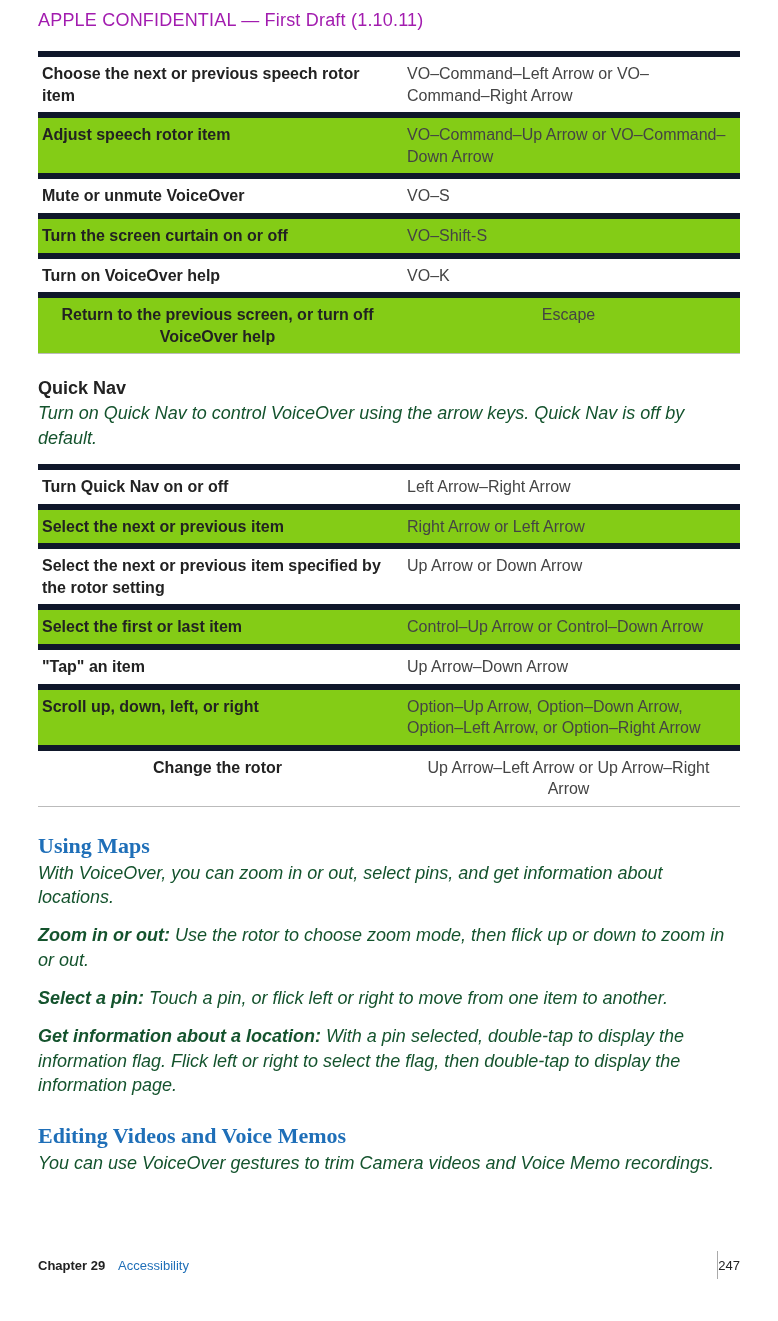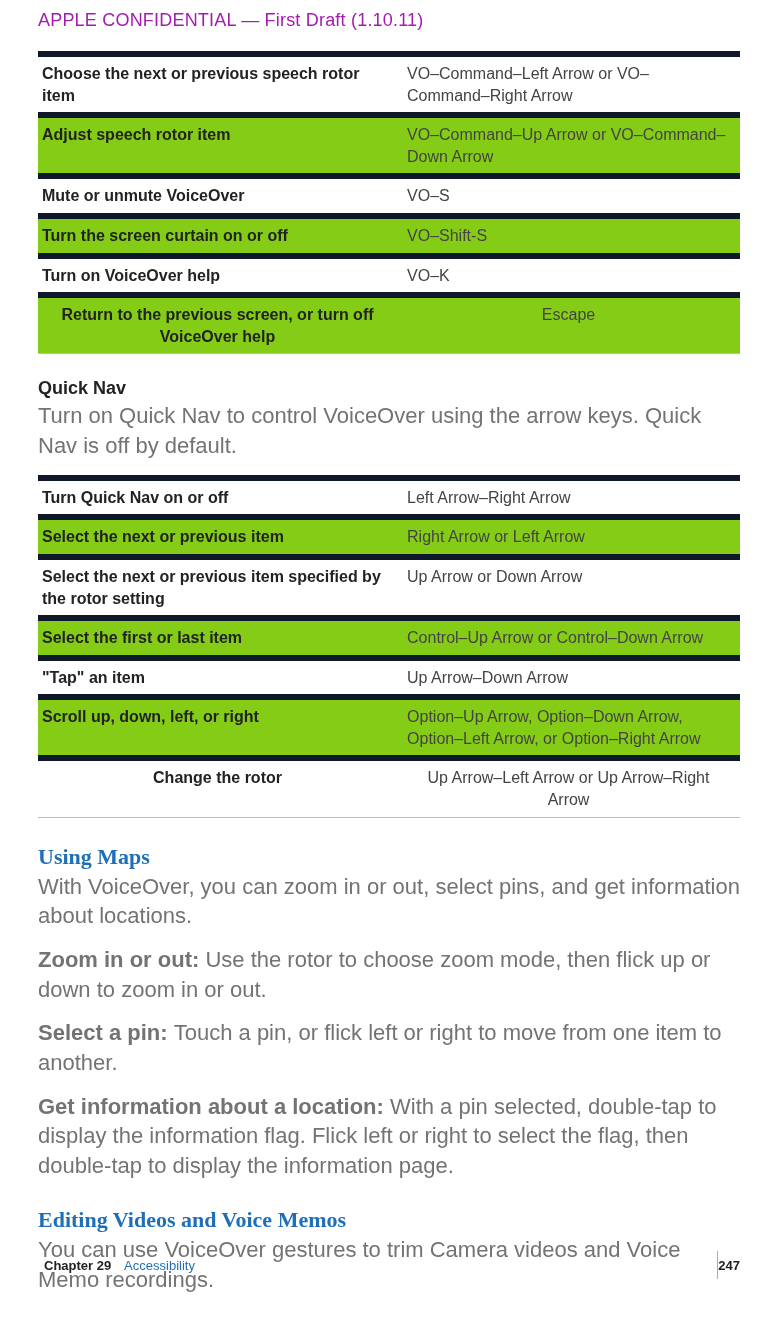--- a/index.html
+++ b/index.html
@@ -53,56 +53,57 @@
     width: 48%;
   }
   .section-heading-bold {
     font-weight: 700;
     font-size: 18px;
     color: #222;
     margin-top: 22px;
     margin-bottom: 2px;
   }
   .body-text {
-    font-size: 22px;
-    color: #737373;
+    font-size: 18px;
+    color: #14532d;
     line-height: 1.35;
     margin: 0 0 14px 0;
+    font-style: italic;
   }
   .blue-heading {
     color: #1f6fb8;
     font-size: 22px;
     font-weight: 600;
     margin-top: 26px;
     margin-bottom: 2px;
     font-family: Liberation Serif, serif;
   }
   .inline-label {
     font-weight: 700;
   }
   .footer {
     position: absolute;
     bottom: 42px;
-    left: 44px;
+    left: 38px;
     right: 38px;
     display: flex;
     justify-content: space-between;
     align-items: center;
     font-size: 13px;
   }
   .footer-left .chapter {
     font-weight: 700;
     color: #222;
     margin-right: 10px;
   }
   .footer-left .chapter-title {
     color: #1f6fb8;
   }
   .footer-right {
-    font-weight: 700;
+    font-weight: 400;
     color: #222;
     padding-left: 0;
     border-left: 1px solid #aaa;
     height: 28px;
     display: flex;
     align-items: center;
   }
 </style>
 </head>
 <body>

